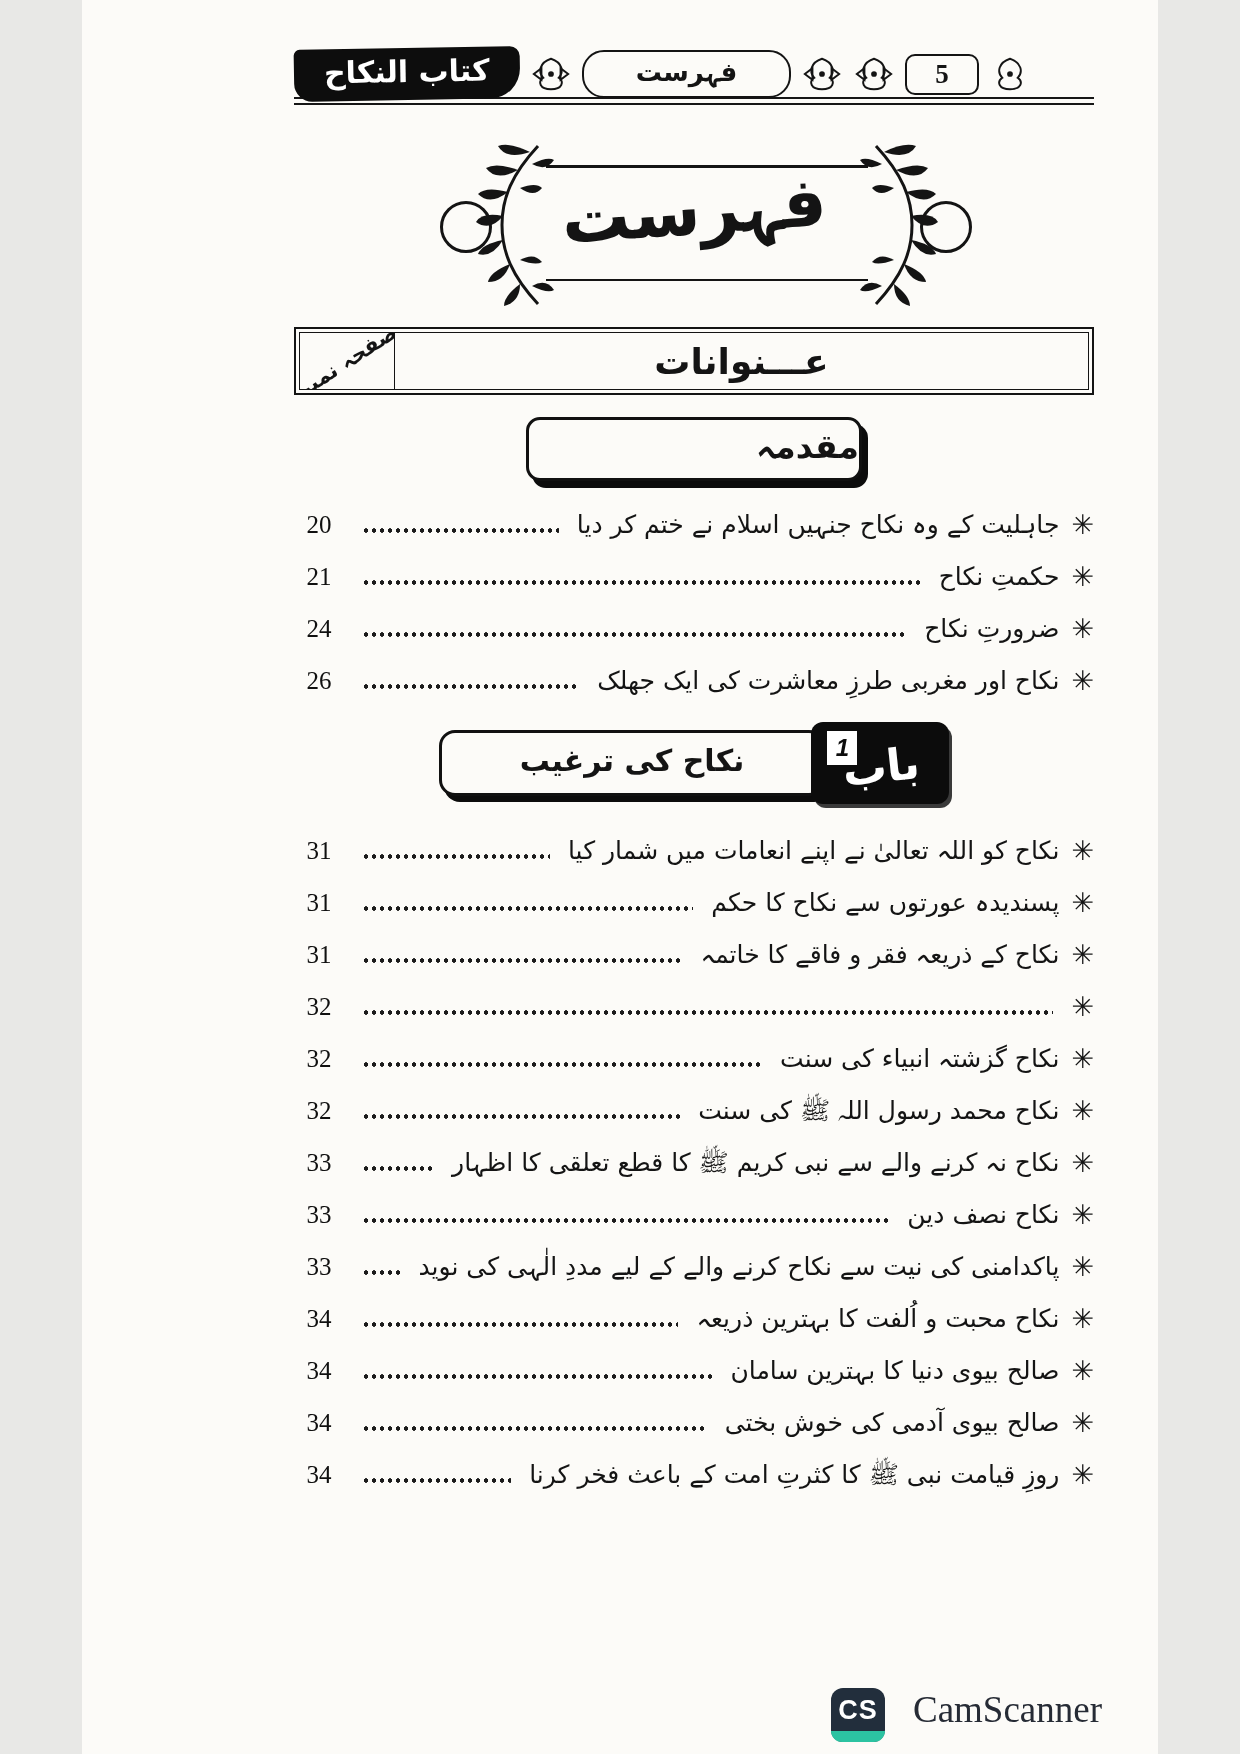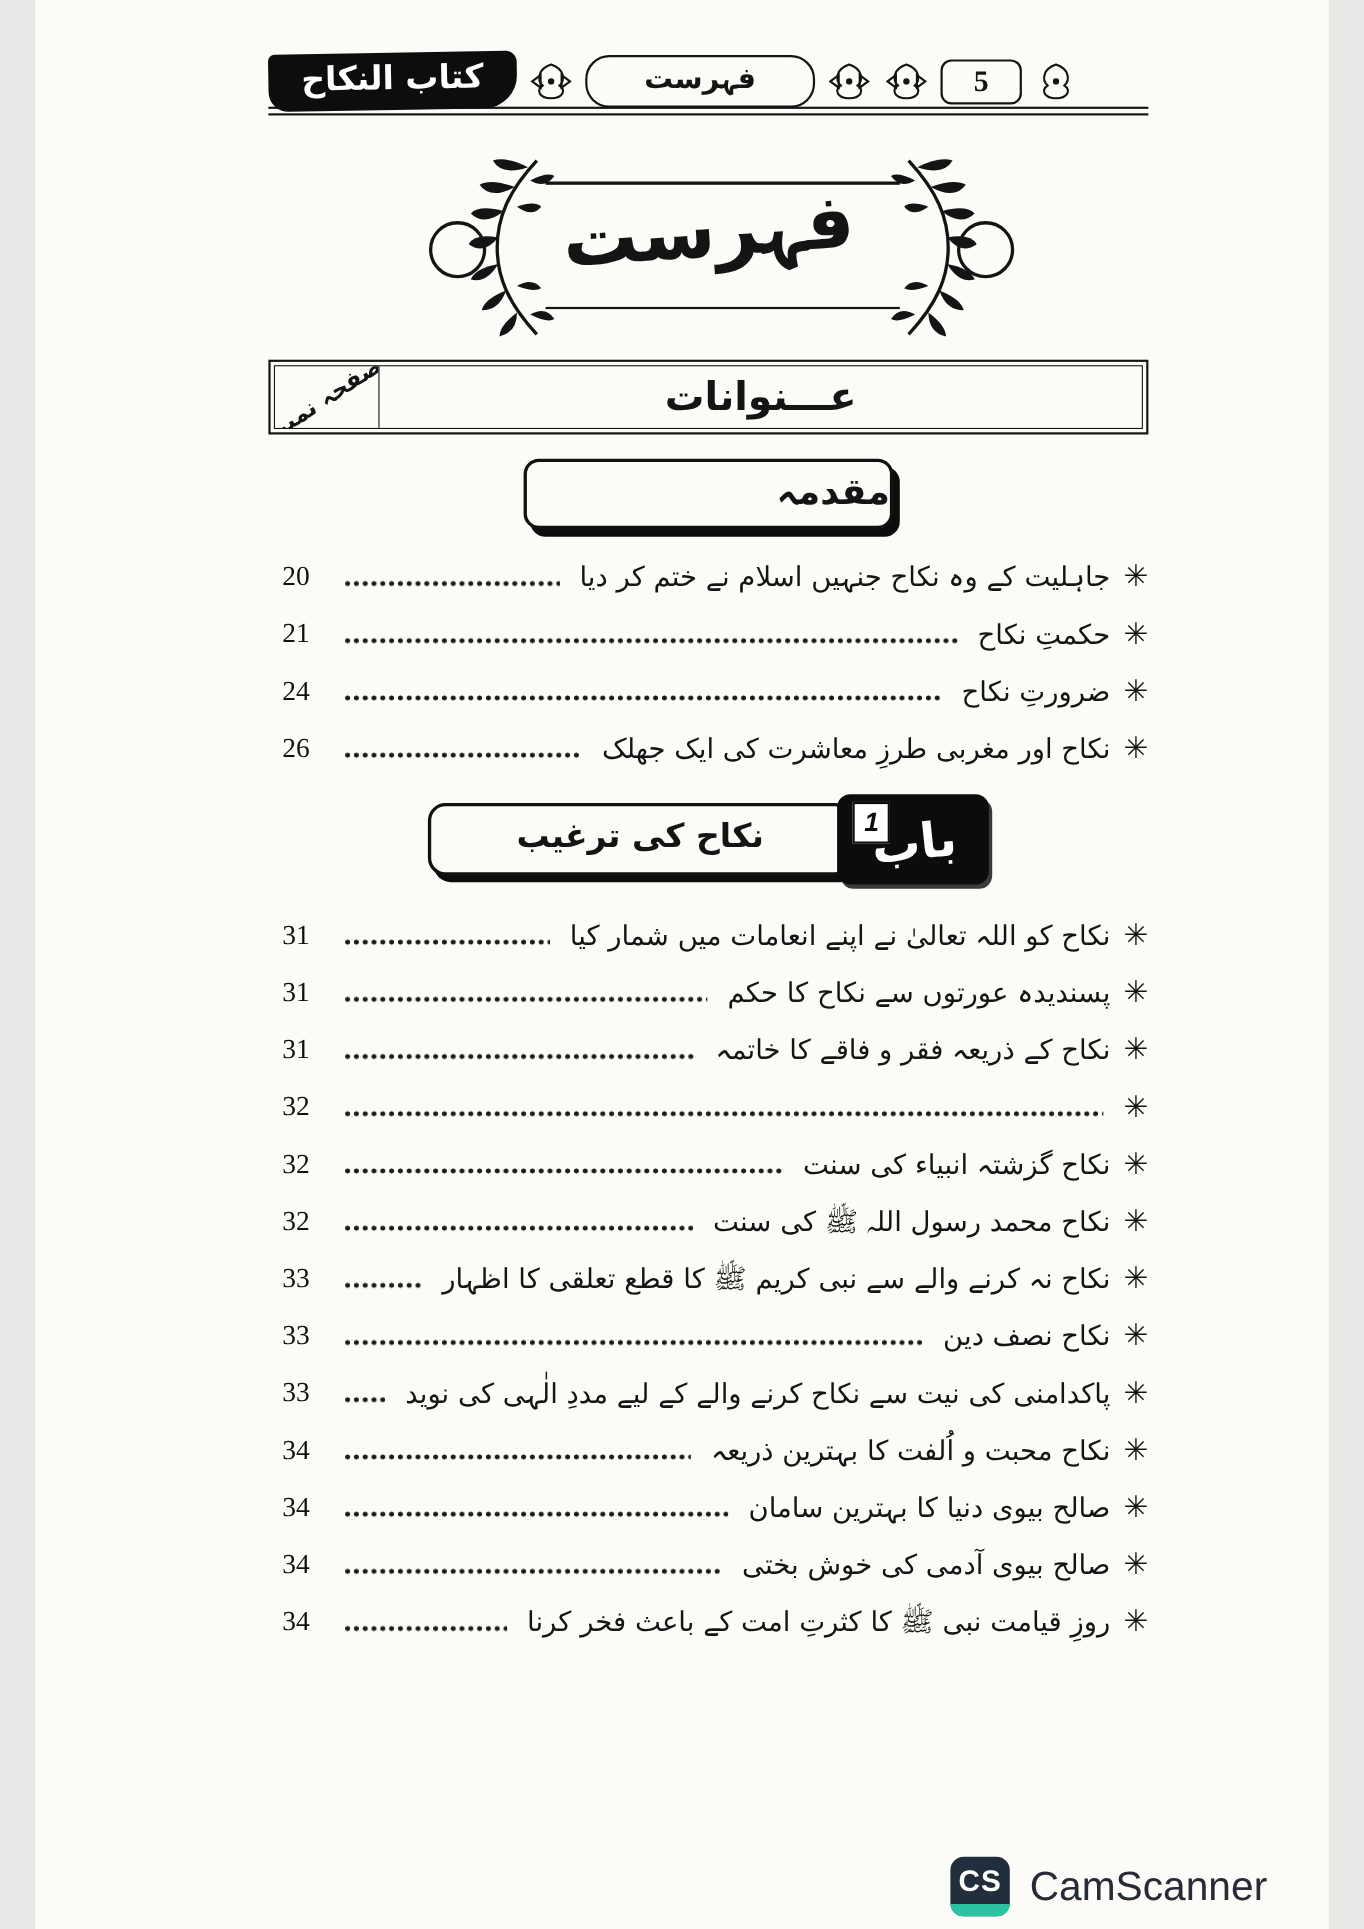--- a/index.html
+++ b/index.html
@@ -1,18 +1,18 @@
 <!DOCTYPE html>
 <html lang="ur" dir="ltr"><head>
 <meta charset="utf-8">
 <style>
   html,body{margin:0;padding:0;}
   body{background:#e8e8e6;font-family:"DejaVu Sans",sans-serif;}
   .page{
-    width:1176px;height:1754px;position:relative;overflow:hidden;
+    width:1076px;height:1754px;position:relative;overflow:hidden;
     background:#fcfbf8;margin:0 auto;color:#141414;
   }
   .content{margin-left:212px;width:800px;}
 
   
   .header-band{display:flex;align-items:center;gap:10px;padding-top:42px;height:64px;position:relative;z-index:2;}
   .book-banner{
     background:#0d0d0d;color:#fff;font-size:30px;font-weight:700;
     padding:9px 30px 13px;border-radius:6px 10px 30px 18px;
     transform:rotate(-1deg);white-space:nowrap;line-height:1;
@@ -92,28 +92,28 @@
     flex:1;min-width:16px;height:9px;margin:0 6px 5px;
     background-image:radial-gradient(circle,#1b1b1b 2px,transparent 2.5px);
     background-size:8px 9px;background-repeat:repeat-x;background-position:left bottom;
   }
   .page-num{
     font-family:"Liberation Serif",serif;font-size:25px;min-width:50px;
     direction:ltr;text-align:center;line-height:1;padding-bottom:3px;color:#101010;
   }
 
   
-  .watermark{position:absolute;right:56px;bottom:12px;display:flex;align-items:center;gap:18px;}
+  .watermark{position:absolute;right:56px;bottom:12px;display:flex;gap:28px;}
   .cs-icon{
     width:54px;height:54px;background:#222e3c;border-radius:12px;position:relative;
     display:flex;align-items:center;justify-content:center;box-sizing:border-box;padding-bottom:10px;
   }
   .cs-icon .cs-letters{color:#fff;font-weight:700;font-size:27px;font-family:"Liberation Sans",sans-serif;letter-spacing:1px;}
   .cs-strip{position:absolute;bottom:0;left:0;right:0;height:11px;background:#2cc3a2;border-radius:0 0 12px 12px;}
-  .cs-label{font-family:Liberation Sans, sans-serif;font-size:37px;color:#262b35;}
+  .cs-label{font-family:Liberation Serif, serif;font-size:37px;color:#262b35;}
 </style>
 </head>
 <body>
 
 <div class="page">
   <div class="content">
 
     <div class="header-band">
       <div class="book-banner">کتاب النکاح</div>
       <svg class="orn" width="42" height="40" viewBox="0 0 44 40">

